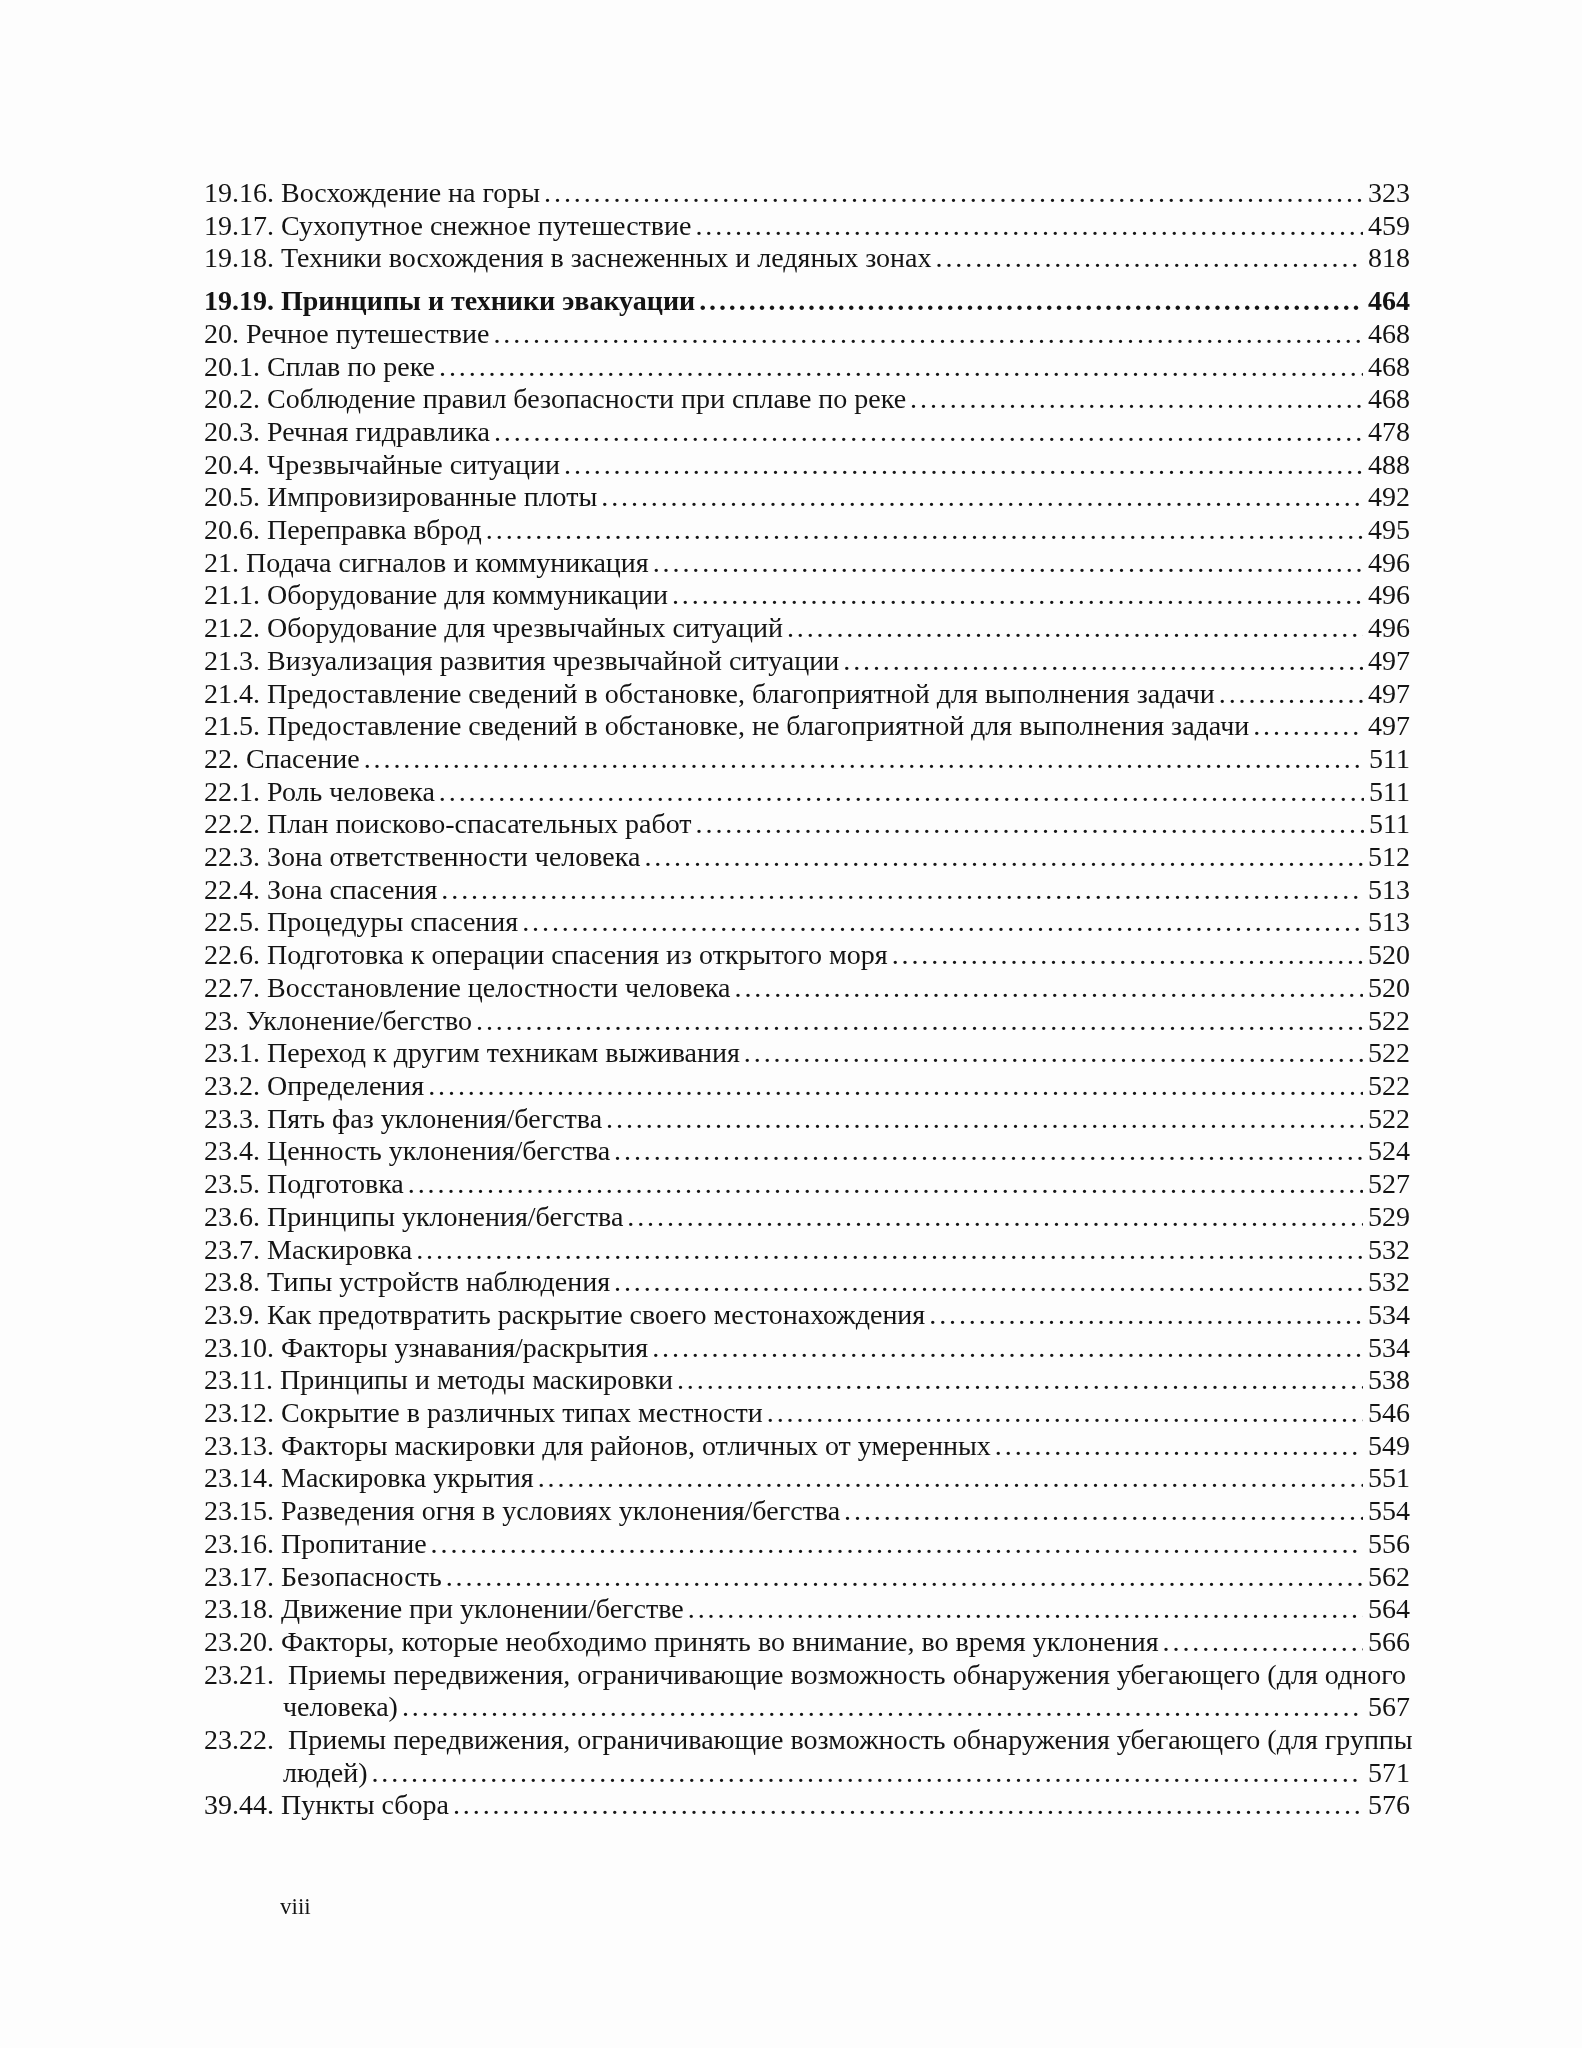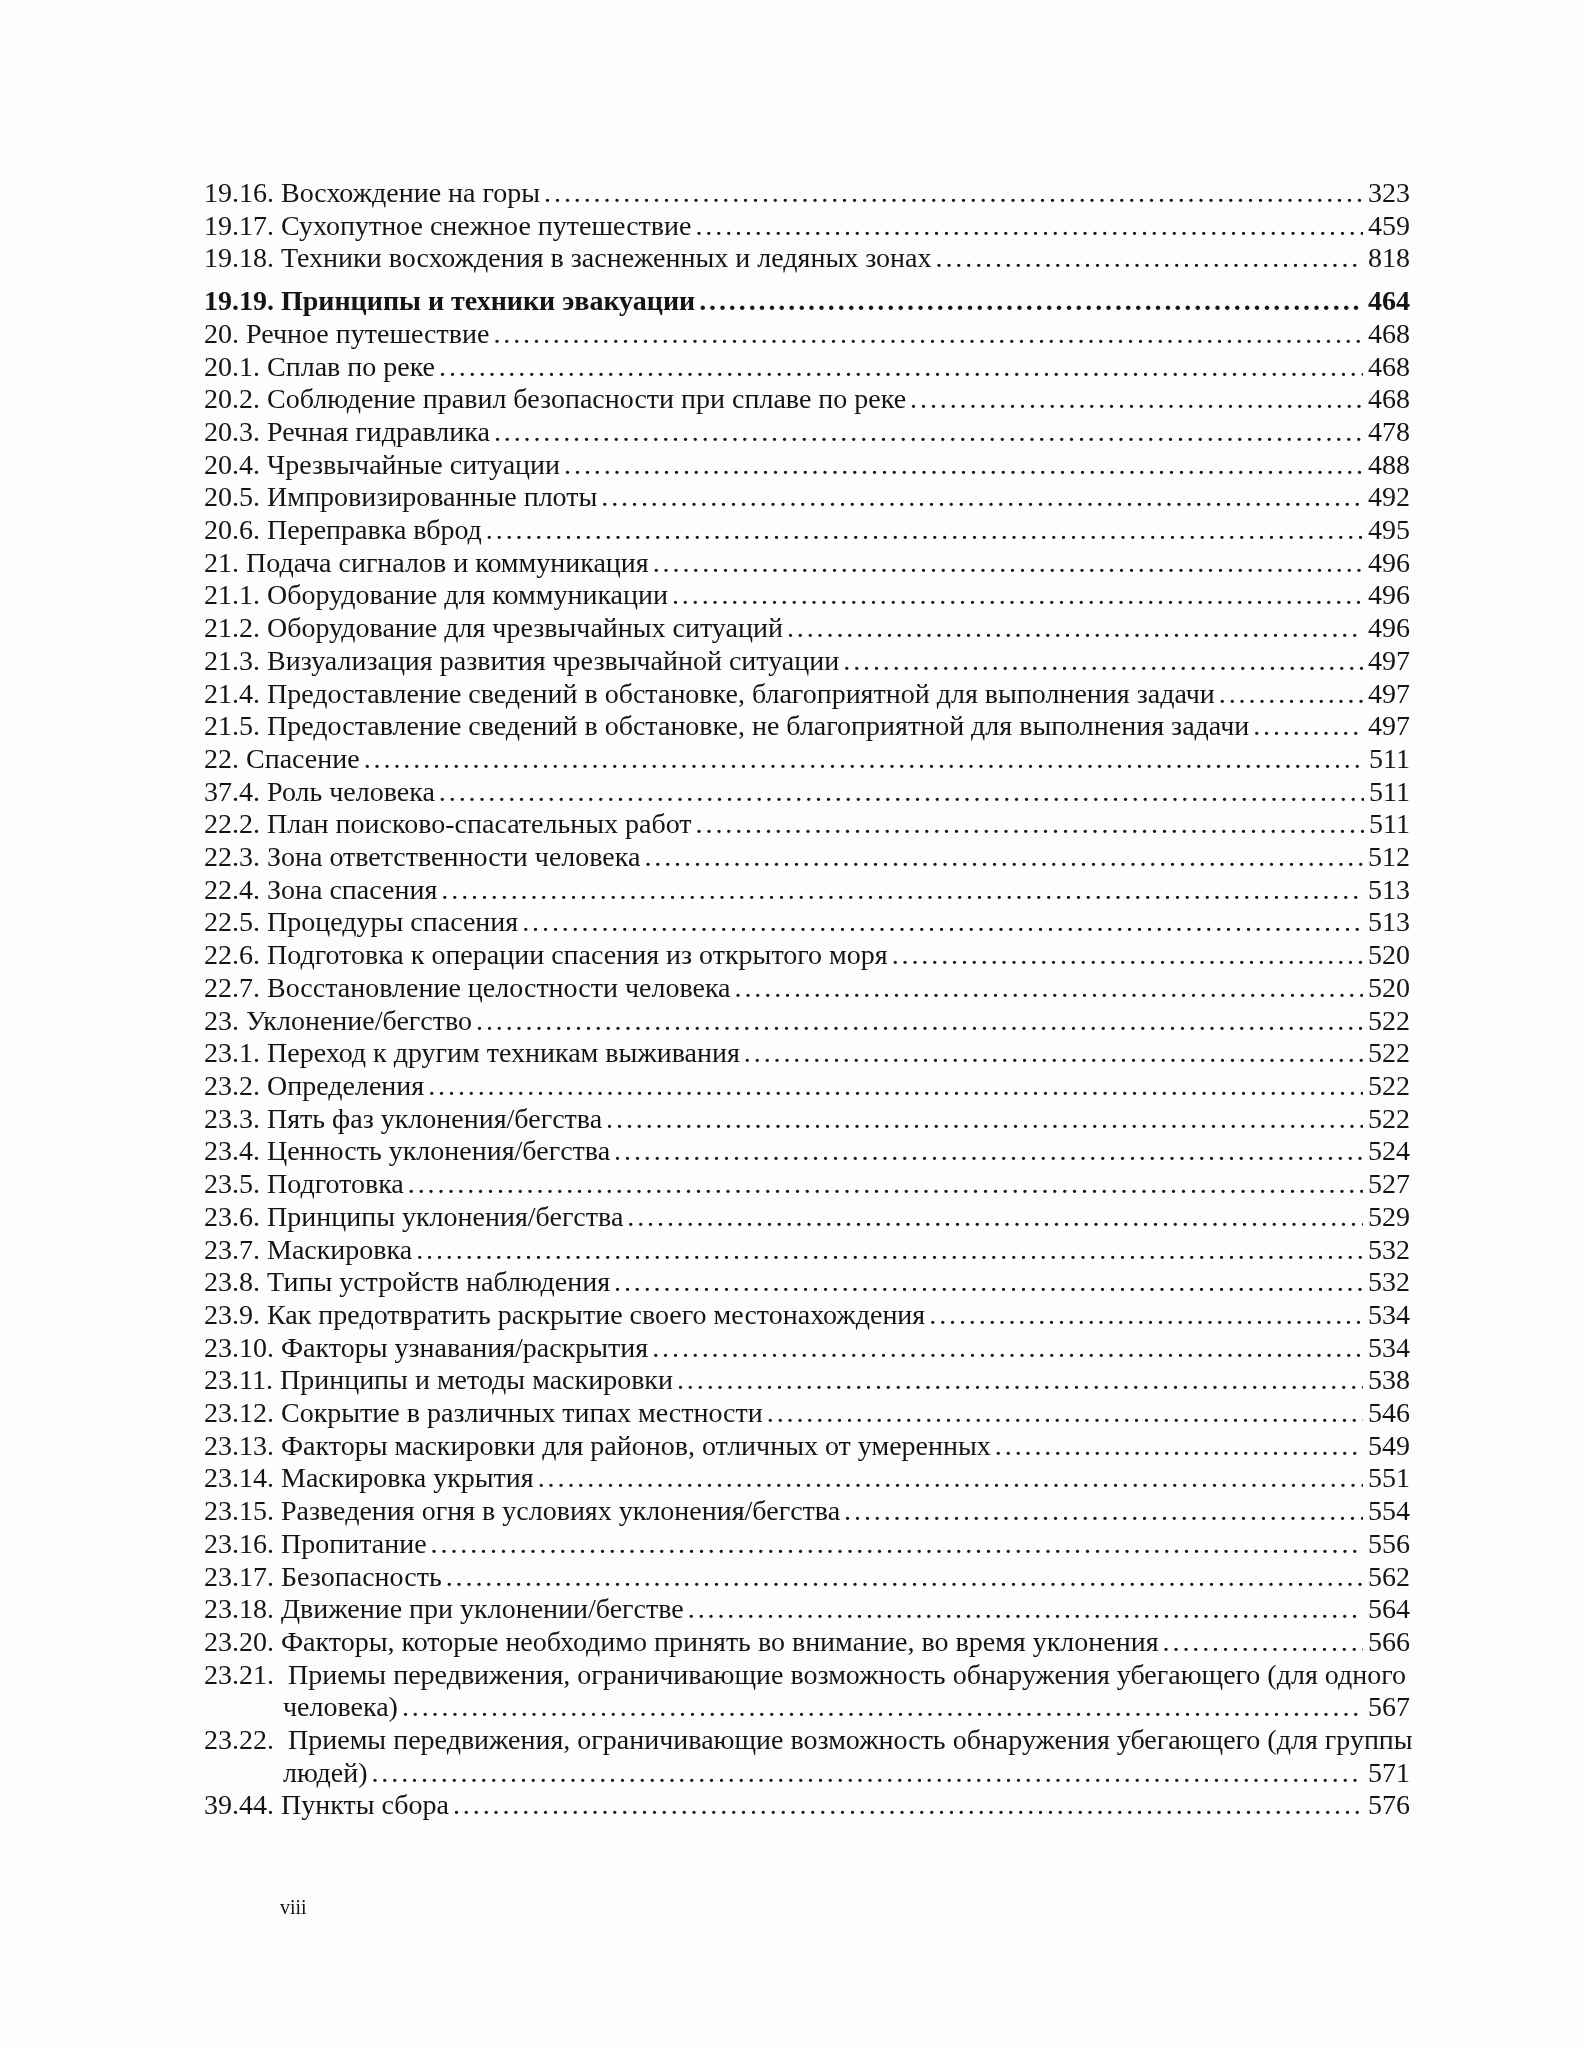--- a/index.html
+++ b/index.html
@@ -56,21 +56,21 @@
     content: "..........................................................................................................................................................................";
     letter-spacing: 2.9px;
   }
   .pg {
     flex: 0 0 auto;
   }
   .footer {
     position: absolute;
     left: 280px;
     top: 1891px;
-    font-size: 20px;
+    font-size: 23px;
     line-height: 32.7px;
   }
 </style>
 </head>
 <body>
 
 <div class="page">
   <div class="toc" id="toc-list">
       <div class="row"><span class="label">19.16. Восхождение на горы</span><span class="leader"></span><span class="pg">323</span></div>
       <div class="row"><span class="label">19.17. Сухопутное снежное путешествие</span><span class="leader"></span><span class="pg">459</span></div>
@@ -83,21 +83,21 @@
       <div class="row"><span class="label">20.4. Чрезвычайные ситуации</span><span class="leader"></span><span class="pg">488</span></div>
       <div class="row"><span class="label">20.5. Импровизированные плоты</span><span class="leader"></span><span class="pg">492</span></div>
       <div class="row"><span class="label">20.6. Переправка вброд</span><span class="leader"></span><span class="pg">495</span></div>
       <div class="row"><span class="label">21. Подача сигналов и коммуникация</span><span class="leader"></span><span class="pg">496</span></div>
       <div class="row"><span class="label">21.1. Оборудование для коммуникации</span><span class="leader"></span><span class="pg">496</span></div>
       <div class="row"><span class="label">21.2. Оборудование для чрезвычайных ситуаций</span><span class="leader"></span><span class="pg">496</span></div>
       <div class="row"><span class="label">21.3. Визуализация развития чрезвычайной ситуации</span><span class="leader"></span><span class="pg">497</span></div>
       <div class="row"><span class="label">21.4. Предоставление сведений в обстановке, благоприятной для выполнения задачи</span><span class="leader"></span><span class="pg">497</span></div>
       <div class="row"><span class="label">21.5. Предоставление сведений в обстановке, не благоприятной для выполнения задачи</span><span class="leader"></span><span class="pg">497</span></div>
       <div class="row"><span class="label">22. Спасение</span><span class="leader"></span><span class="pg">511</span></div>
-      <div class="row"><span class="label">37.4. Роль человека</span><span class="leader"></span><span class="pg">511</span></div>
+      <div class="row"><span class="label">22.1. Роль человека</span><span class="leader"></span><span class="pg">511</span></div>
       <div class="row"><span class="label">22.2. План поисково-спасательных работ</span><span class="leader"></span><span class="pg">511</span></div>
       <div class="row"><span class="label">22.3. Зона ответственности человека</span><span class="leader"></span><span class="pg">512</span></div>
       <div class="row"><span class="label">22.4. Зона спасения</span><span class="leader"></span><span class="pg">513</span></div>
       <div class="row"><span class="label">22.5. Процедуры спасения</span><span class="leader"></span><span class="pg">513</span></div>
       <div class="row"><span class="label">22.6. Подготовка к операции спасения из открытого моря</span><span class="leader"></span><span class="pg">520</span></div>
       <div class="row"><span class="label">22.7. Восстановление целостности человека</span><span class="leader"></span><span class="pg">520</span></div>
       <div class="row"><span class="label">23. Уклонение/бегство</span><span class="leader"></span><span class="pg">522</span></div>
       <div class="row"><span class="label">23.1. Переход к другим техникам выживания</span><span class="leader"></span><span class="pg">522</span></div>
       <div class="row"><span class="label">23.2. Определения</span><span class="leader"></span><span class="pg">522</span></div>
       <div class="row"><span class="label">23.3. Пять фаз уклонения/бегства</span><span class="leader"></span><span class="pg">522</span></div>

